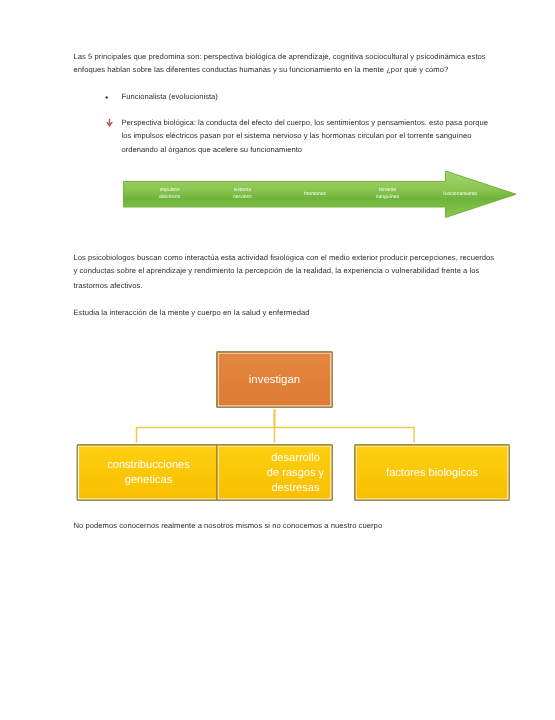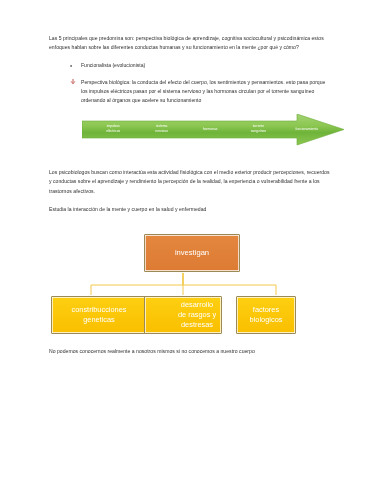--- a/index.html
+++ b/index.html
@@ -116,35 +116,35 @@
     font-size: 7.6px;
     line-height: 1.32;
     border: 1.1px solid #9b8a55;
     border-radius: 1px;
     box-shadow: 0 0 0 0.7px #ffffff inset;
     padding: 2px 3px;
   }
   .node-root {
     left: 95px;
     top: 2px;
-    width: 96px;
+    width: 78px;
     height: 38px;
     background: #e1813c;
     background-image: linear-gradient(to bottom, #e4873f, #dd7b33);
   }
   .node-leaf {
     top: 64px;
     height: 38px;
     background: #fdc702;
     background-image: linear-gradient(to bottom, #fecf11, #f9bf00);
     font-size: 7.4px;
   }
   .leaf-1 { left: 2px;   width: 96px; }
   .leaf-2 { left: 95px;  width: 78px; padding-left: 31px; }
-  .leaf-3 { left: 187px; width: 60px; }
+  .leaf-3 { left: 187px; width: 104px; }
 
   .closing-text {
     margin-top: 33px;
     font-size: 5.1px;
     line-height: 1.78;
     color: #2f2f2f;
   }
 </style>
 </head>
 <body>

